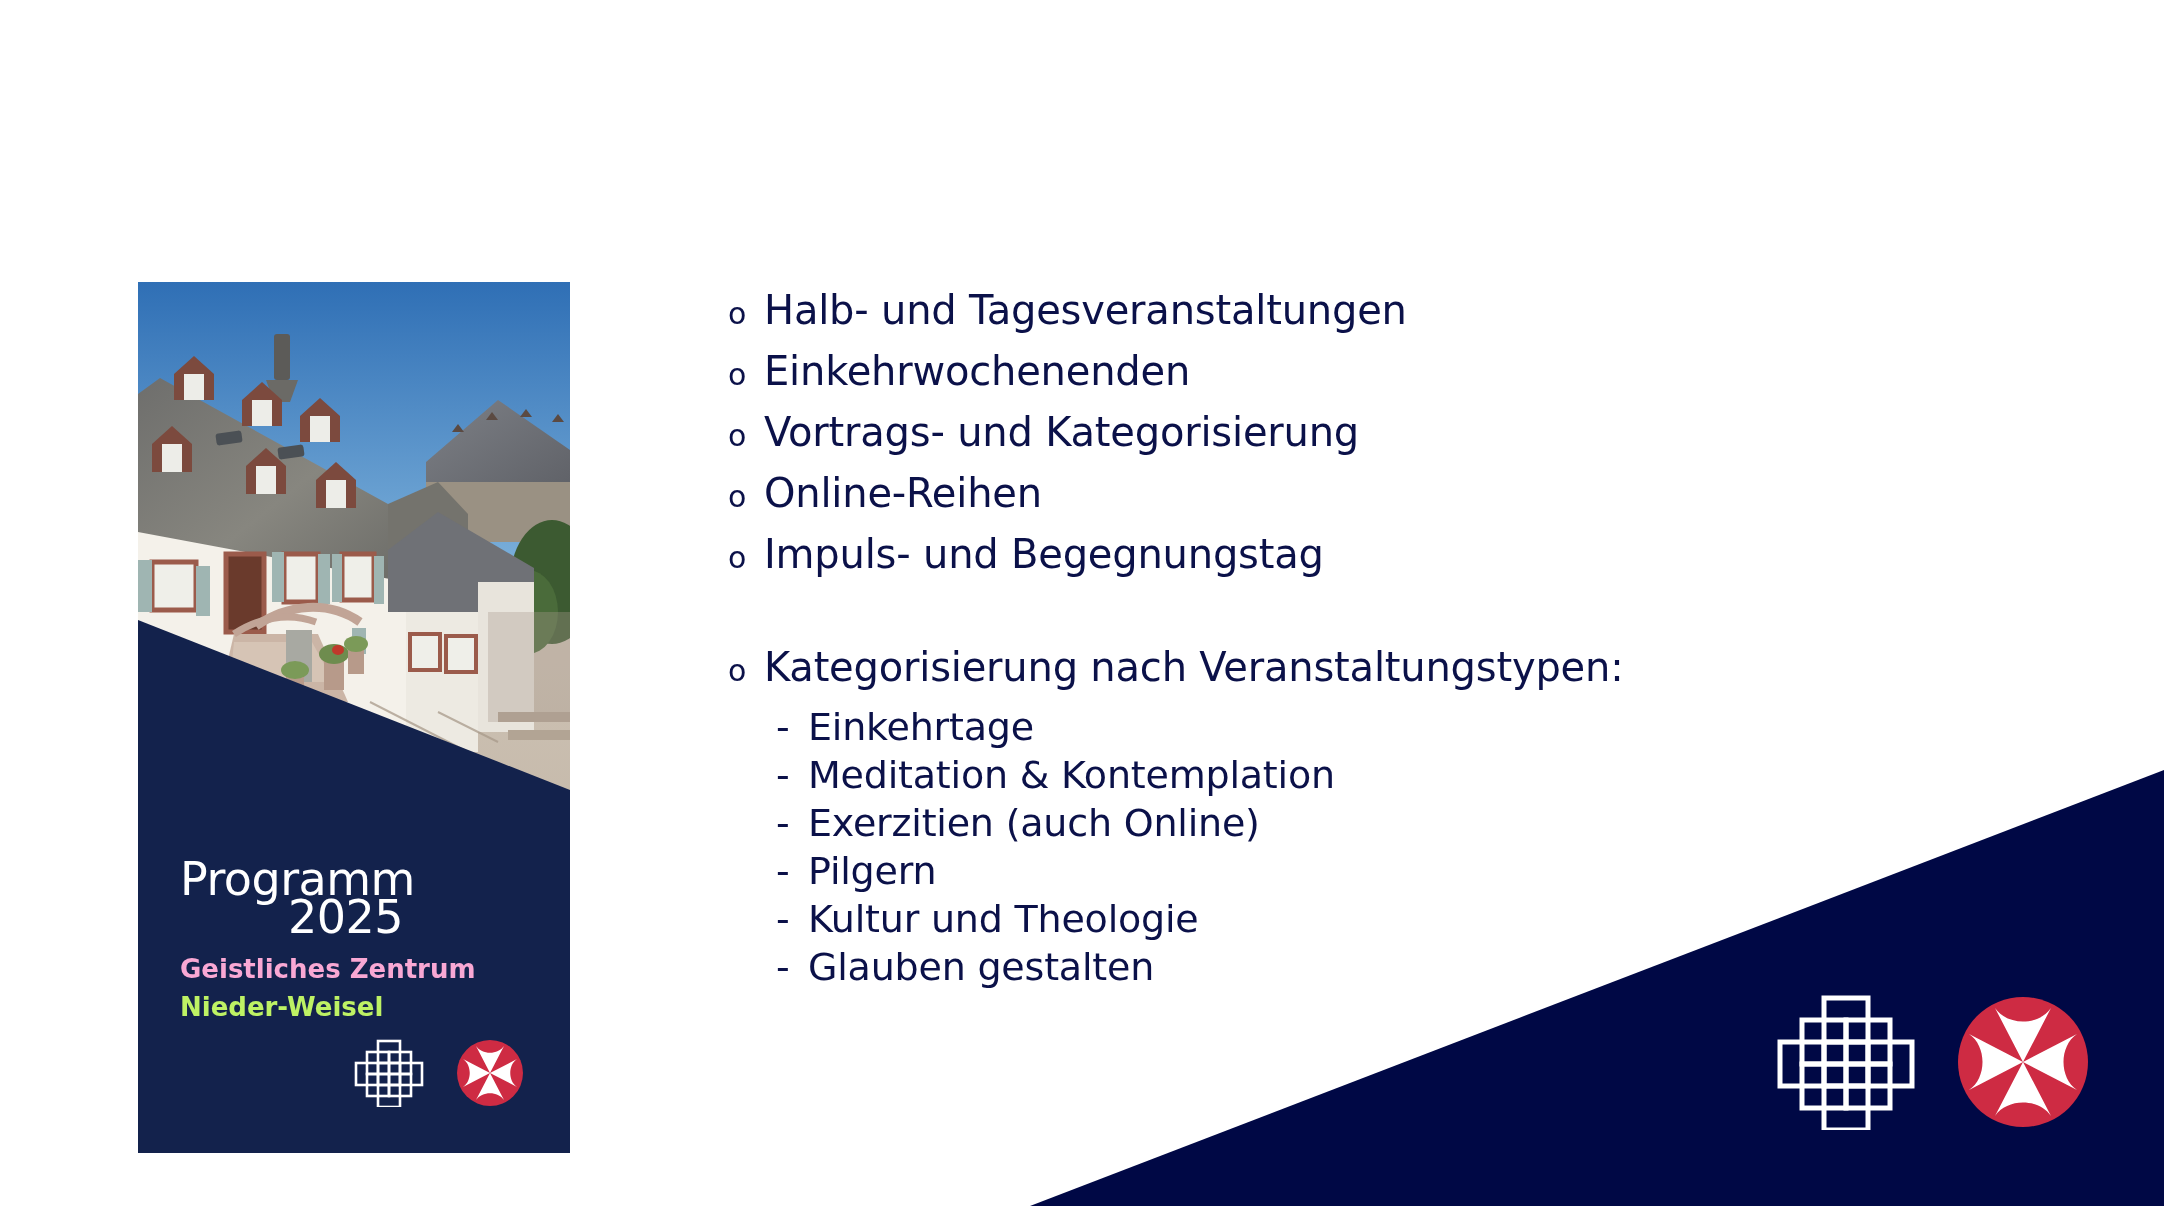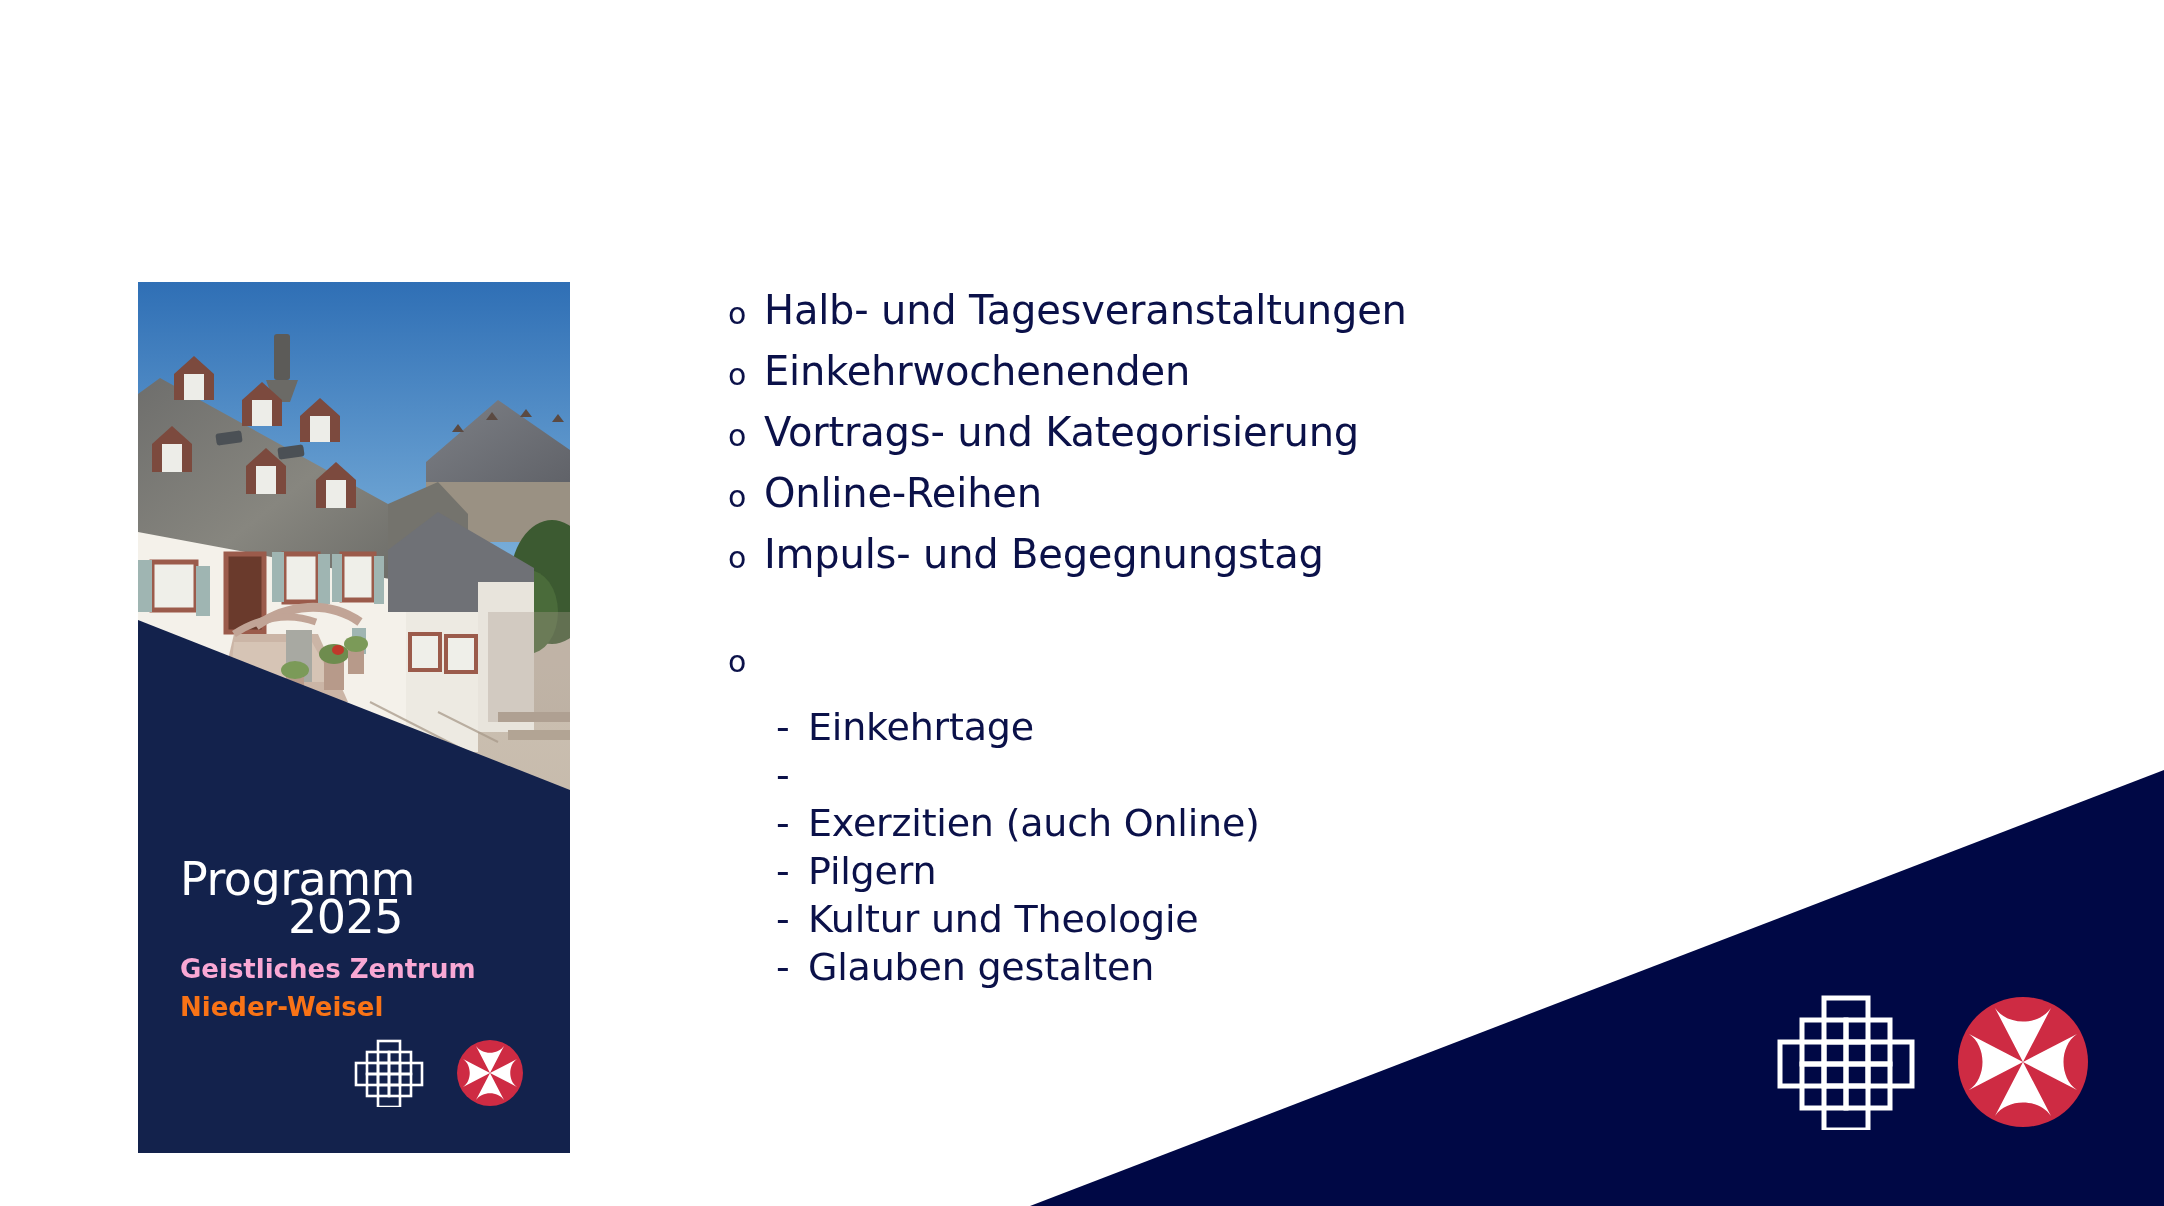--- a/index.html
+++ b/index.html
@@ -103,21 +103,21 @@
     color: #f9a8d4;
     line-height: 1;
   }
   .bro-sub2 {
     position: absolute;
     left: 42px;
     top: 712px;
     font-family: "DejaVu Sans", sans-serif;
     font-size: 26px;
     font-weight: 700;
-    color: #f97316;
+    color: #bef264;
     line-height: 1;
   }
   .bro-logos {
     position: absolute;
     left: 212px;
     top: 755px;
     width: 190px;
     height: 70px;
   }
 
@@ -378,28 +378,30 @@
     </div>
     <div class="bullet-row">
       <span class="bullet-marker">o</span>
       <span class="bullet-text">Impuls- und Begegnungstag</span>
     </div>
 
     <div class="group-gap"></div>
 
     <div class="bullet-row">
       <span class="bullet-marker">o</span>
+      <span class="bullet-text">Kategorisierung nach Veranstaltungstypen:</span>
     </div>
 
     <div class="sub-row">
       <span class="sub-marker">-</span>
       <span class="sub-text">Einkehrtage</span>
     </div>
     <div class="sub-row">
       <span class="sub-marker">-</span>
+      <span class="sub-text">Meditation &amp; Kontemplation</span>
     </div>
     <div class="sub-row">
       <span class="sub-marker">-</span>
       <span class="sub-text">Exerzitien (auch Online)</span>
     </div>
     <div class="sub-row">
       <span class="sub-marker">-</span>
       <span class="sub-text">Pilgern</span>
     </div>
     <div class="sub-row">

